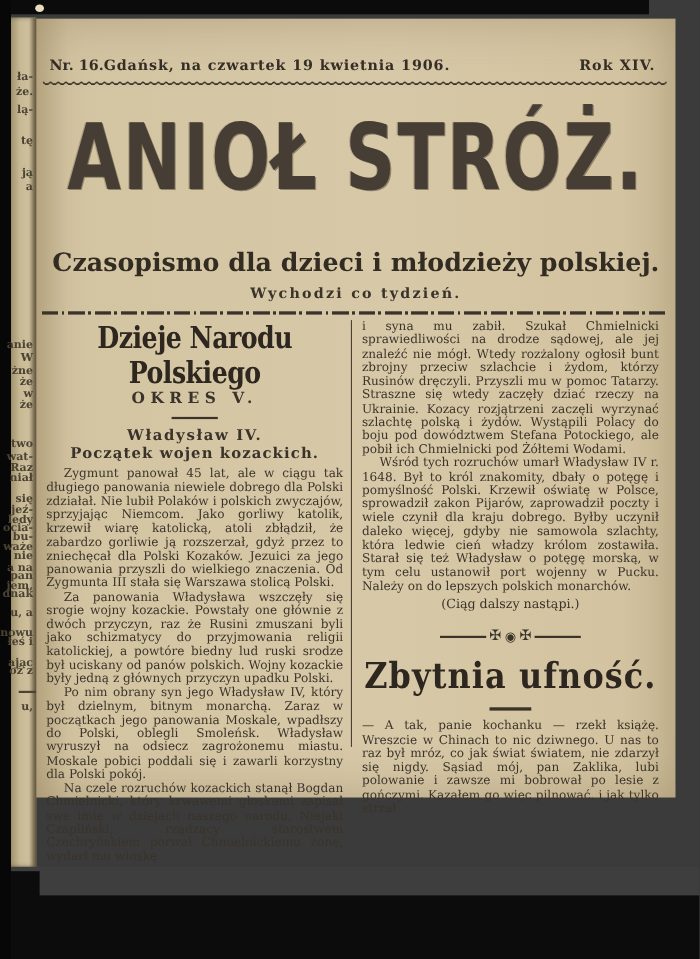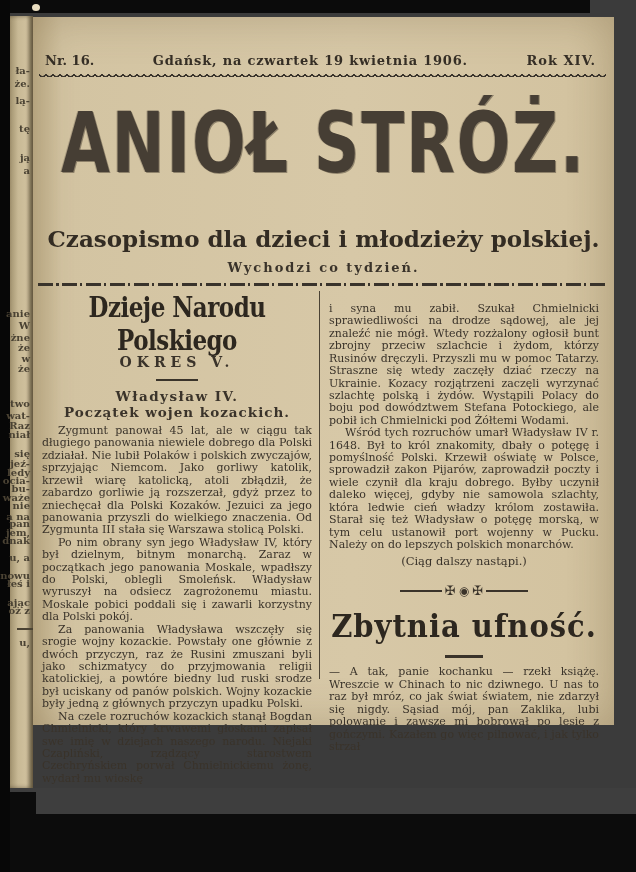--- a/index.html
+++ b/index.html
@@ -23,21 +23,21 @@
   .left-page-edge .frag-rule{position:absolute;right:0;width:16px;height:2px;background:#4a4233;}
 
   
   .page{position:absolute;left:33px;top:17px;width:581px;height:708px;
     background:linear-gradient(90deg,#c3b28c 0%,#d3c4a2 5%,#d7c8a7 55%,#d3c3a0 92%,#cdbd99 100%);
     box-shadow:inset 0 0 45px rgba(92,72,40,.28);}
 
   .header-row{position:absolute;top:36px;left:12px;right:18px;display:flex;
     align-items:baseline;font-size:13px;font-weight:bold;color:#352e25;}
   .header-row .issue{flex:0 0 auto;}
-  .header-row .date{flex:1 1 auto;text-align:center;letter-spacing:.8px;}
+  .header-row .date{flex:1 1 auto;text-align:left;letter-spacing:.8px;}
   .header-row .vol{flex:0 0 auto;letter-spacing:1px;}
 
   .wavy-rule{position:absolute;top:57px;left:6px;right:8px;height:5px;
     background-image:radial-gradient(circle at 3.5px -1px, transparent 2.6px, #39332b 2.9px, #39332b 4.1px, transparent 4.4px);
     background-size:7px 5px;background-repeat:repeat-x;}
 
   .masthead-title{position:absolute;top:78px;left:0;width:100%;text-align:center;
     font-family:"DejaVu Sans", sans-serif;font-weight:bold;font-size:63px;letter-spacing:2px;
     color:#463e34;transform:scaleY(1.32);transform-origin:top center;
     text-shadow:1px 1px 0 rgba(58,48,38,.45), -1px 0 0 rgba(58,48,38,.25);}
@@ -47,21 +47,21 @@
   .frequency-note{position:absolute;top:243px;left:0;width:100%;text-align:center;
     font-weight:bold;font-size:13px;letter-spacing:2px;color:#3a332a;}
 
   .dashdot-rule{position:absolute;top:266px;left:5px;right:7px;height:2.5px;
     background:repeating-linear-gradient(90deg,#39332b 0 15px,transparent 15px 18px,#39332b 18px 20.5px,transparent 20.5px 24px);}
 
   
   .columns{position:absolute;top:274px;left:9px;right:15px;bottom:32px;display:flex;}
   .col{width:50%;color:#3a332a;}
   .col.left{padding-right:7px;}
-  .col.right{padding-left:9px;margin-top:12px;}
+  .col.right{padding-left:9px;}
   .col-divider{flex:0 0 1px;background:#4a4234;margin-bottom:14px;}
 
   .history-title{margin:0;text-align:center;font-weight:bold;font-size:23px;
     color:#2d2godin71f;color:#2d271f;transform:scaleY(1.2);transform-origin:top center;letter-spacing:-.5px;}
   .section-label{text-align:center;font-weight:bold;font-size:14px;letter-spacing:5px;margin-top:9px;}
   .short-rule{width:42px;height:2px;background:#3a332a;margin:9px auto 7px;}
   .continuation-note{text-align:center;font-weight:bold;font-size:11.5px;margin:6px 0 5px;}
   .chapter-heading{text-align:center;font-weight:bold;font-size:13.5px;letter-spacing:1.5px;}
   .chapter-subheading{text-align:center;font-weight:bold;font-size:13.5px;letter-spacing:1px;margin-bottom:5px;}
 
@@ -146,22 +146,22 @@
 
   <div class="columns">
 
     <div class="col left">
       <h2 class="history-title">Dzieje Narodu Polskiego</h2>
       <div class="section-label">OKRES V.</div>
       <div class="short-rule"></div>
       <div class="chapter-heading">Władysław IV.</div>
       <div class="chapter-subheading">Początek wojen kozackich.</div>
       <p class="body">Zygmunt panował 45 lat, ale w ciągu tak długiego panowania niewiele dobrego dla Polski zdziałał. Nie lubił Polaków i polskich zwyczajów, sprzyjając Niemcom. Jako gorliwy katolik, krzewił wiarę katolicką, atoli zbłądził, że zabardzo gorliwie ją rozszerzał, gdyż przez to zniechęcał dla Polski Kozaków. Jezuici za jego panowania przyszli do wielkiego znaczenia. Od Zygmunta III stała się Warszawa stolicą Polski.</p>
+      <p class="body">Za panowania Władysława wszczęły się srogie wojny kozackie. Powstały one głównie z dwóch przyczyn, raz że Rusini zmuszani byli jako schizmatycy do przyjmowania religii katolickiej, a powtóre biedny lud ruski srodze był uciskany od panów polskich. Wojny kozackie były jedną z głównych przyczyn upadku Polski.</p>
       <p class="body">Po nim obrany syn jego Władysław IV, który był dzielnym, bitnym monarchą. Zaraz w początkach jego panowania Moskale, wpadłszy do Polski, oblegli Smoleńsk. Władysław wyruszył na odsiecz zagrożonemu miastu. Moskale pobici poddali się i zawarli korzystny dla Polski pokój.</p>
-      <p class="body">Za panowania Władysława wszczęły się srogie wojny kozackie. Powstały one głównie z dwóch przyczyn, raz że Rusini zmuszani byli jako schizmatycy do przyjmowania religii katolickiej, a powtóre biedny lud ruski srodze był uciskany od panów polskich. Wojny kozackie były jedną z głównych przyczyn upadku Polski.</p>
       <p class="body">Na czele rozruchów kozackich stanął Bogdan Chmielnicki, który krwawemi głoskami zapisał swe imię w dziejach naszego narodu. Niejaki Czapliński, rządzący starostwem Czechryńskiem porwał Chmielnickiemu żonę, wydarł mu wioskę</p>
     </div>
 
     <div class="col-divider"></div>
 
     <div class="col right">
       <p class="body noindent">i syna mu zabił. Szukał Chmielnicki sprawiedliwości na drodze sądowej, ale jej znaleźć nie mógł. Wtedy rozżalony ogłosił bunt zbrojny przeciw szlachcie i żydom, którzy Rusinów dręczyli. Przyszli mu w pomoc Tatarzy. Straszne się wtedy zaczęły dziać rzeczy na Ukrainie. Kozacy rozjątrzeni zaczęli wyrzynać szlachtę polską i żydów. Wystąpili Polacy do boju pod dowództwem Stefana Potockiego, ale pobił ich Chmielnicki pod Żółtemi Wodami.</p>
       <p class="body">Wśród tych rozruchów umarł Władysław IV r. 1648. Był to król znakomity, dbały o potęgę i pomyślność Polski. Krzewił oświatę w Polsce, sprowadził zakon Pijarów, zaprowadził poczty i wiele czynił dla kraju dobrego. Byłby uczynił daleko więcej, gdyby nie samowola szlachty, która ledwie cień władzy królom zostawiła. Starał się też Władysław o potęgę morską, w tym celu ustanowił port wojenny w Pucku. Należy on do lepszych polskich monarchów.</p>
       <div class="end-note">(Ciąg dalszy nastąpi.)</div>
 

